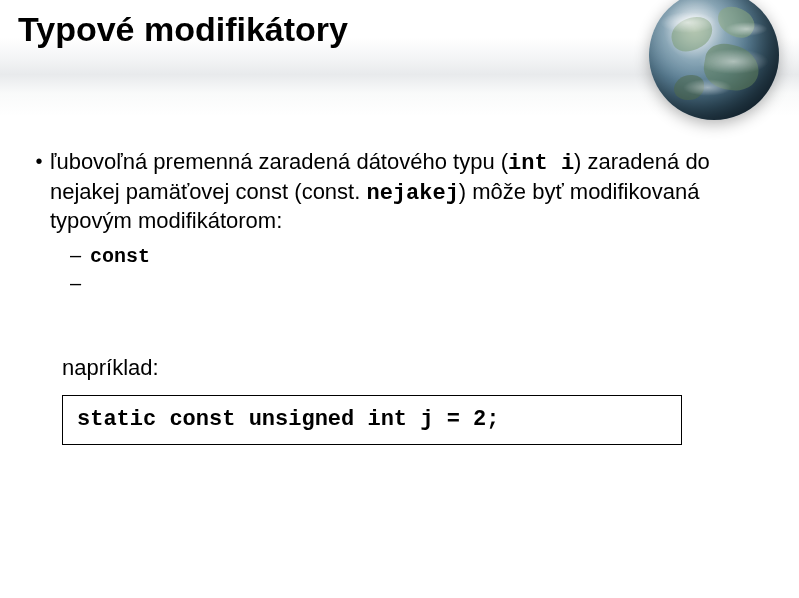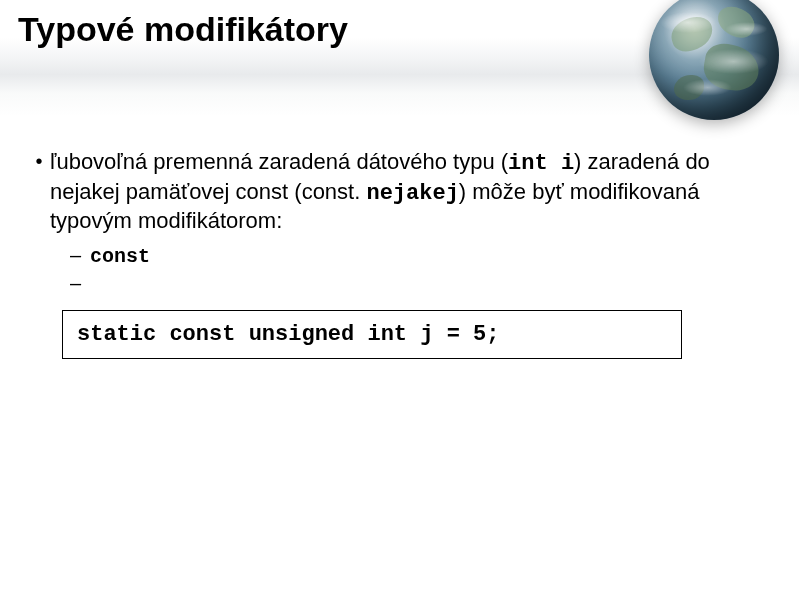--- a/index.html
+++ b/index.html
@@ -139,18 +139,19 @@
     <div class="sub-list">
       <div class="sub-item">
         <div class="sub-dash">–</div>
         <div class="mono">const</div>
       </div>
       <div class="sub-item">
         <div class="sub-dash">–</div>
       </div>
     </div>
 
+    <div class="example-label">napríklad:</div>
 
-    <div class="code-box">static const unsigned int j = 5;</div>
+    <div class="code-box">static const unsigned int j = 2;</div>
 
   </div>
 
 </div>
 
 </body></html>

